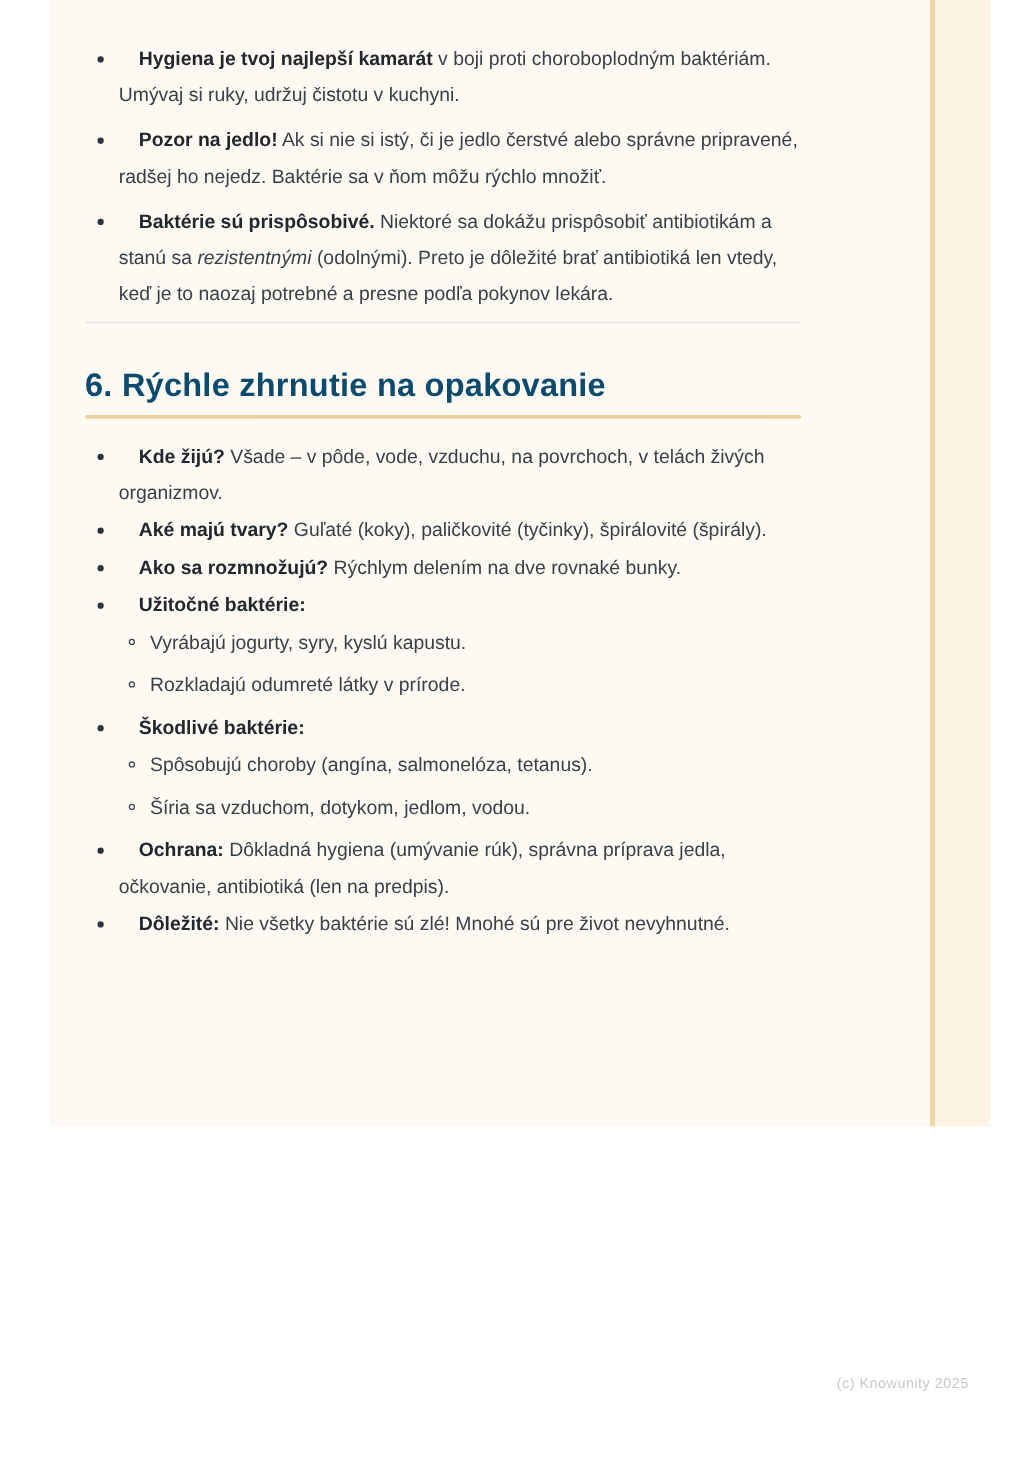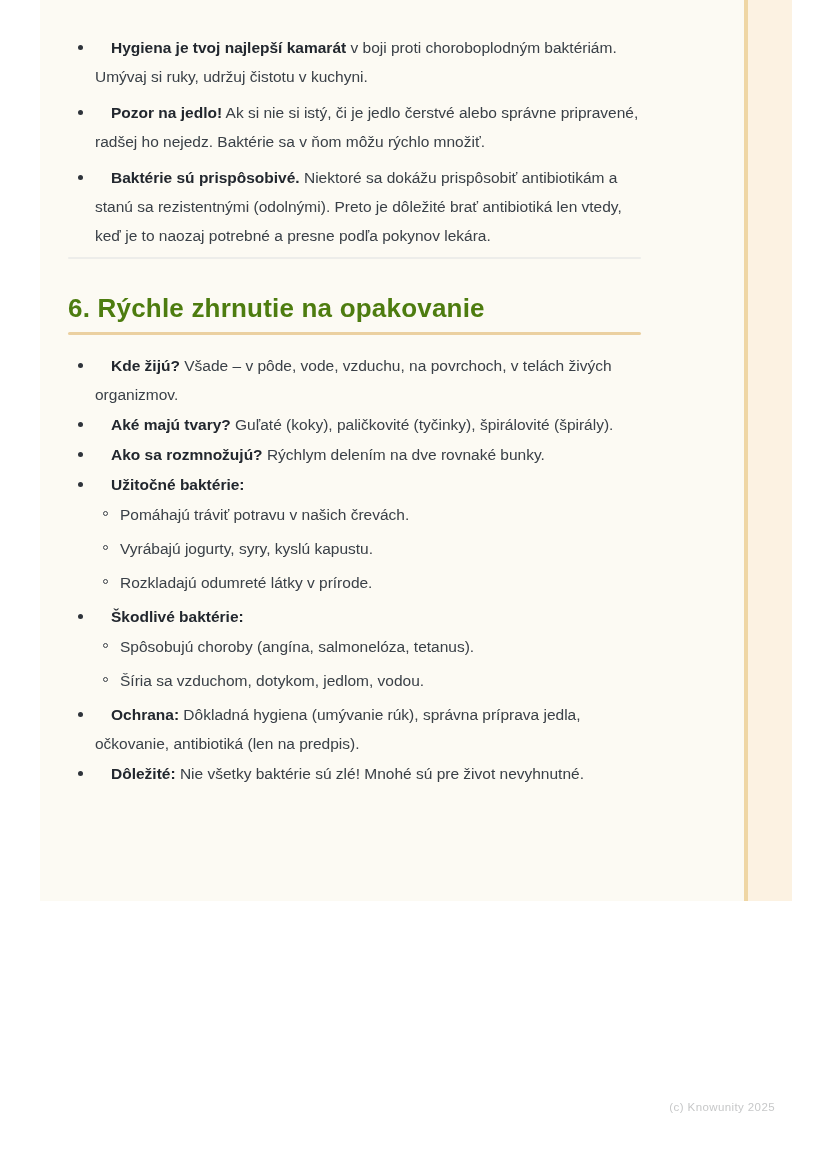--- a/index.html
+++ b/index.html
@@ -44,33 +44,33 @@
     padding-left: 27px;
   }
   .marker {
     position: absolute;
     left: 10px; top: 12px;
     width: 5px; height: 5px;
     border-radius: 50%;
     background: #2E333A;
   }
   .li b { color: #22272E; font-weight: 700; margin-left: 16px; }
-  .li .em { }
+  .li .em { font-style: italic; }
   .divider {
     margin-top: 7px;
     height: 2px;
     background: #EDEDEA;
     border-radius: 1px;
   }
   .section-heading {
     margin-top: 33px;
     font-size: 26px;
     line-height: 32px;
     font-weight: 700;
-    color: #4d7c0f;
+    color: #0c4a6e;
     letter-spacing: 0.2px;
   }
   .heading-underline {
     margin-top: 8px;
     height: 3px;
     background: #EBD0A0;
     border-radius: 1.5px;
   }
   .list-summary { margin-top: 16px; }
   .list-summary .li { margin-bottom: 1px; }
@@ -140,24 +140,20 @@
         <span class="marker"></span>
         <b>Ako sa rozmnožujú?</b><span> Rýchlym delením na dve rovnaké bunky.</span>
       </div>
 
       <div class="li">
         <span class="marker"></span>
         <b>Užitočné baktérie:</b>
         <div class="sublist">
           <div class="sub-li">
             <span class="sub-marker"></span>
-            <span>Pomáhajú tráviť potravu v našich črevách.</span>
-          </div>
-          <div class="sub-li">
-            <span class="sub-marker"></span>
             <span>Vyrábajú jogurty, syry, kyslú kapustu.</span>
           </div>
           <div class="sub-li">
             <span class="sub-marker"></span>
             <span>Rozkladajú odumreté látky v prírode.</span>
           </div>
         </div>
       </div>
 
       <div class="li">

